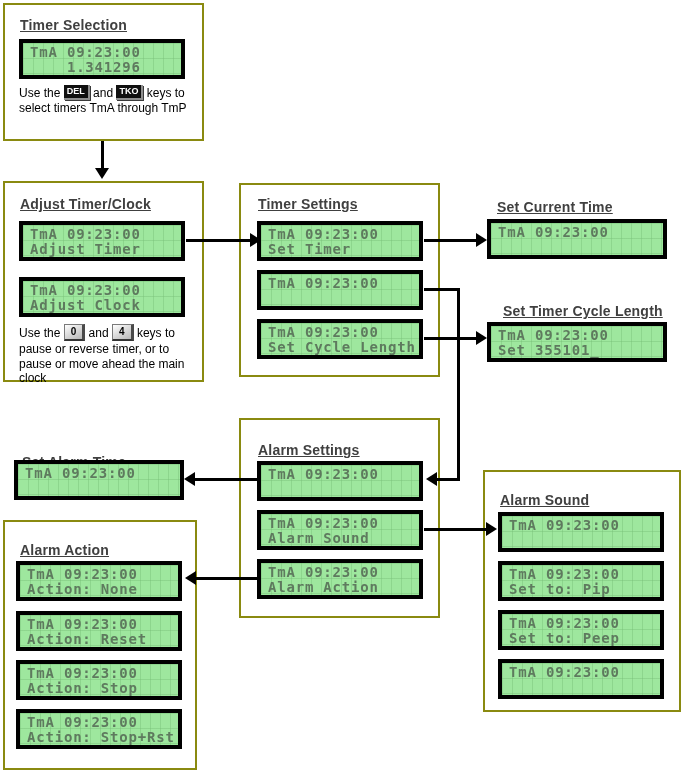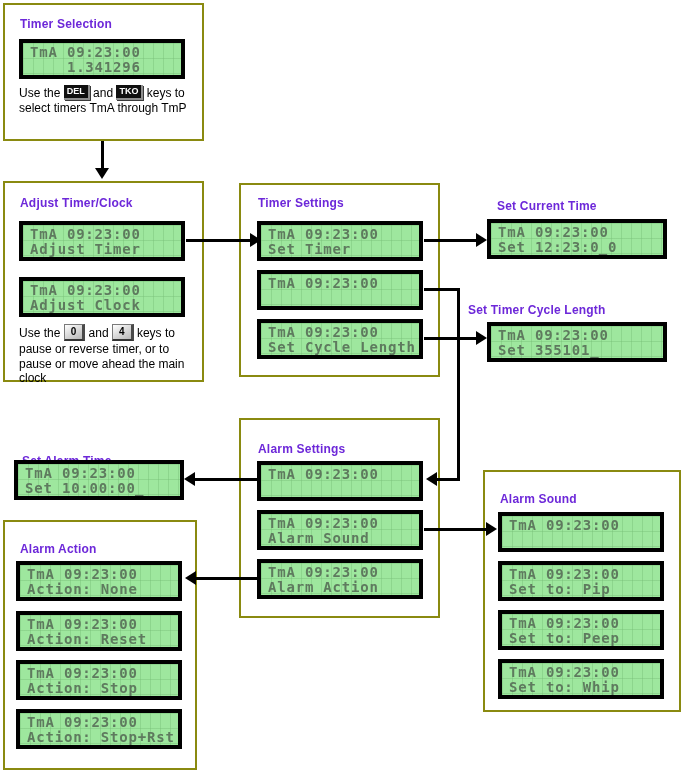--- a/index.html
+++ b/index.html
@@ -1,21 +1,21 @@
 <!DOCTYPE html>
 <html><head>
 <meta charset="utf-8">
 <style>
   html,body { margin:0; padding:0; background:#ffffff; }
   .canvas { position:relative; width:683px; height:773px; background:#fff;
             font-family:"Liberation Sans", sans-serif; overflow:hidden; }
 
   .fbox { position:absolute; border:2px solid #8a8a10; background:#ffffff; box-sizing:border-box; }
 
-  .title { position:absolute; font-weight:bold; font-size:12px; color:#6d28d9; letter-spacing:0.2px; white-space:nowrap; }
+  .title { position:absolute; font-weight:bold; font-size:14px; color:#404040; letter-spacing:0.2px; white-space:nowrap;text-decoration:underline; }
 
   .lcd { position:absolute; box-sizing:border-box; width:166px; height:40px;
          border:4px solid #000; background-color:#9ee79e; overflow:hidden;
          padding:2px 0 0 7px;
          background-image:
            repeating-linear-gradient(to right, rgba(116,188,116,0.40) 0 1px, transparent 1px 10px),
            repeating-linear-gradient(to bottom, rgba(116,188,116,0.40) 0 1px, transparent 1px 15px); }
   .lcd-w  { width:180px; }
   .lcd-aw { width:170px; }
   .lcd-line { font-family:"DejaVu Sans Mono", monospace; font-weight:bold;
@@ -116,33 +116,31 @@
     <div class="lcd-line">TmA 09:23:00</div>
   </div>
   <div class="lcd" style="left:257px;top:319px;">
     <div class="lcd-line">TmA 09:23:00</div>
     <div class="lcd-line">Set Cycle Length</div>
   </div>
 
   <div class="title" style="left:497px;top:199px;">Set Current Time</div>
   <div class="lcd lcd-w" style="left:487px;top:219px;">
     <div class="lcd-line">TmA 09:23:00</div>
-    <div class="lcd-line">Set 12:23:0̲0</div>
   </div>
 
-  <div class="title" style="left:468px;top:303px;text-align:right;">Set Timer Cycle Length</div>
+  <div class="title" style="left:503px;top:303px;text-align:right;">Set Timer Cycle Length</div>
   <div class="lcd lcd-w" style="left:487px;top:322px;">
     <div class="lcd-line">TmA 09:23:00</div>
     <div class="lcd-line">Set 355101_</div>
   </div>
 
   <div class="title" style="left:22px;top:454px;">Set Alarm Time</div>
   <div class="lcd lcd-aw" style="left:14px;top:460px;">
     <div class="lcd-line">TmA 09:23:00</div>
-    <div class="lcd-line">Set 10:00:00̲</div>
   </div>
 
   <div class="title" style="left:258px;top:442px;">Alarm Settings</div>
   <div class="lcd" style="left:257px;top:461px;">
     <div class="lcd-line">TmA 09:23:00</div>
   </div>
   <div class="lcd" style="left:257px;top:510px;">
     <div class="lcd-line">TmA 09:23:00</div>
     <div class="lcd-line">Alarm Sound</div>
   </div>
@@ -158,21 +156,20 @@
   <div class="lcd" style="left:498px;top:561px;">
     <div class="lcd-line">TmA 09:23:00</div>
     <div class="lcd-line">Set to: Pip</div>
   </div>
   <div class="lcd" style="left:498px;top:610px;">
     <div class="lcd-line">TmA 09:23:00</div>
     <div class="lcd-line">Set to: Peep</div>
   </div>
   <div class="lcd" style="left:498px;top:659px;">
     <div class="lcd-line">TmA 09:23:00</div>
-    <div class="lcd-line">Set to: Whip</div>
   </div>
 
   <div class="title" style="left:20px;top:542px;">Alarm Action</div>
   <div class="lcd" style="left:16px;top:561px;">
     <div class="lcd-line">TmA 09:23:00</div>
     <div class="lcd-line">Action: None</div>
   </div>
   <div class="lcd" style="left:16px;top:611px;">
     <div class="lcd-line">TmA 09:23:00</div>
     <div class="lcd-line">Action: Reset</div>

